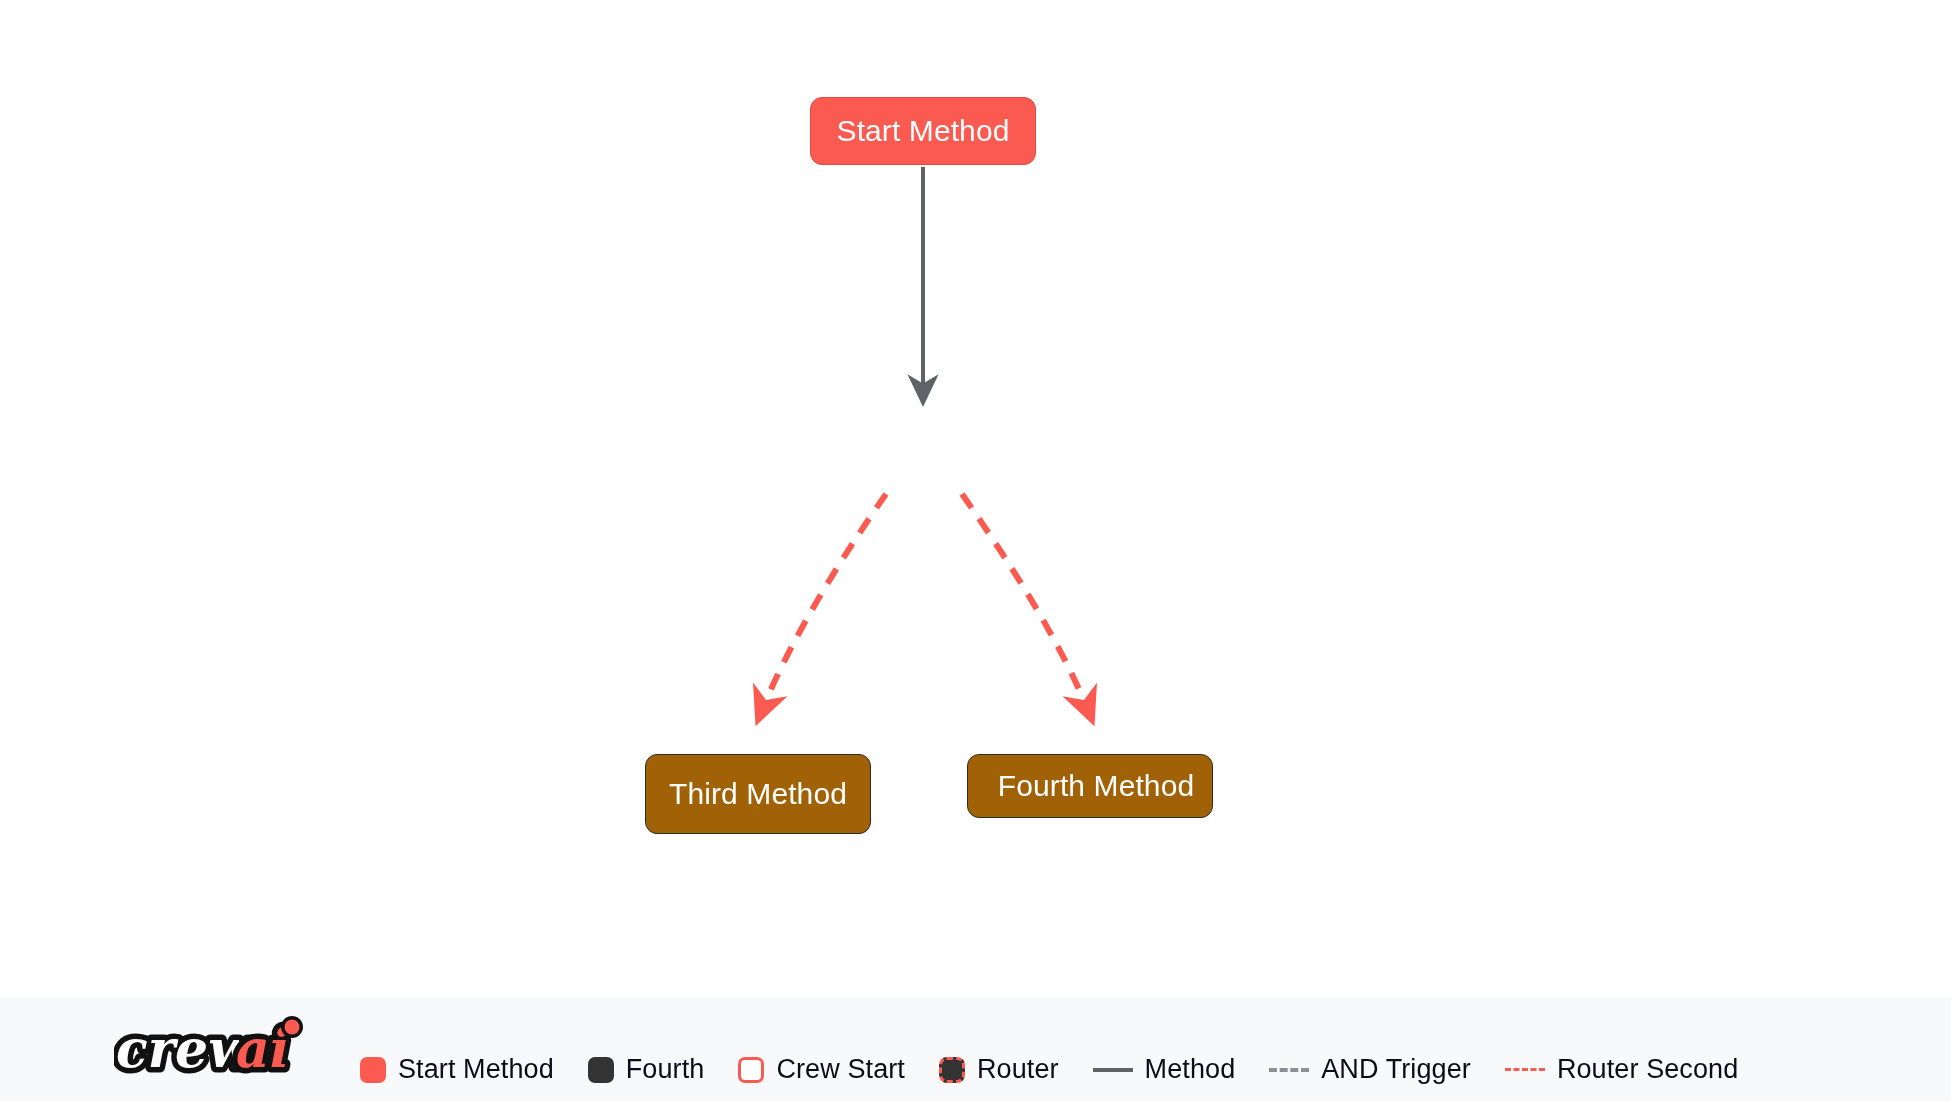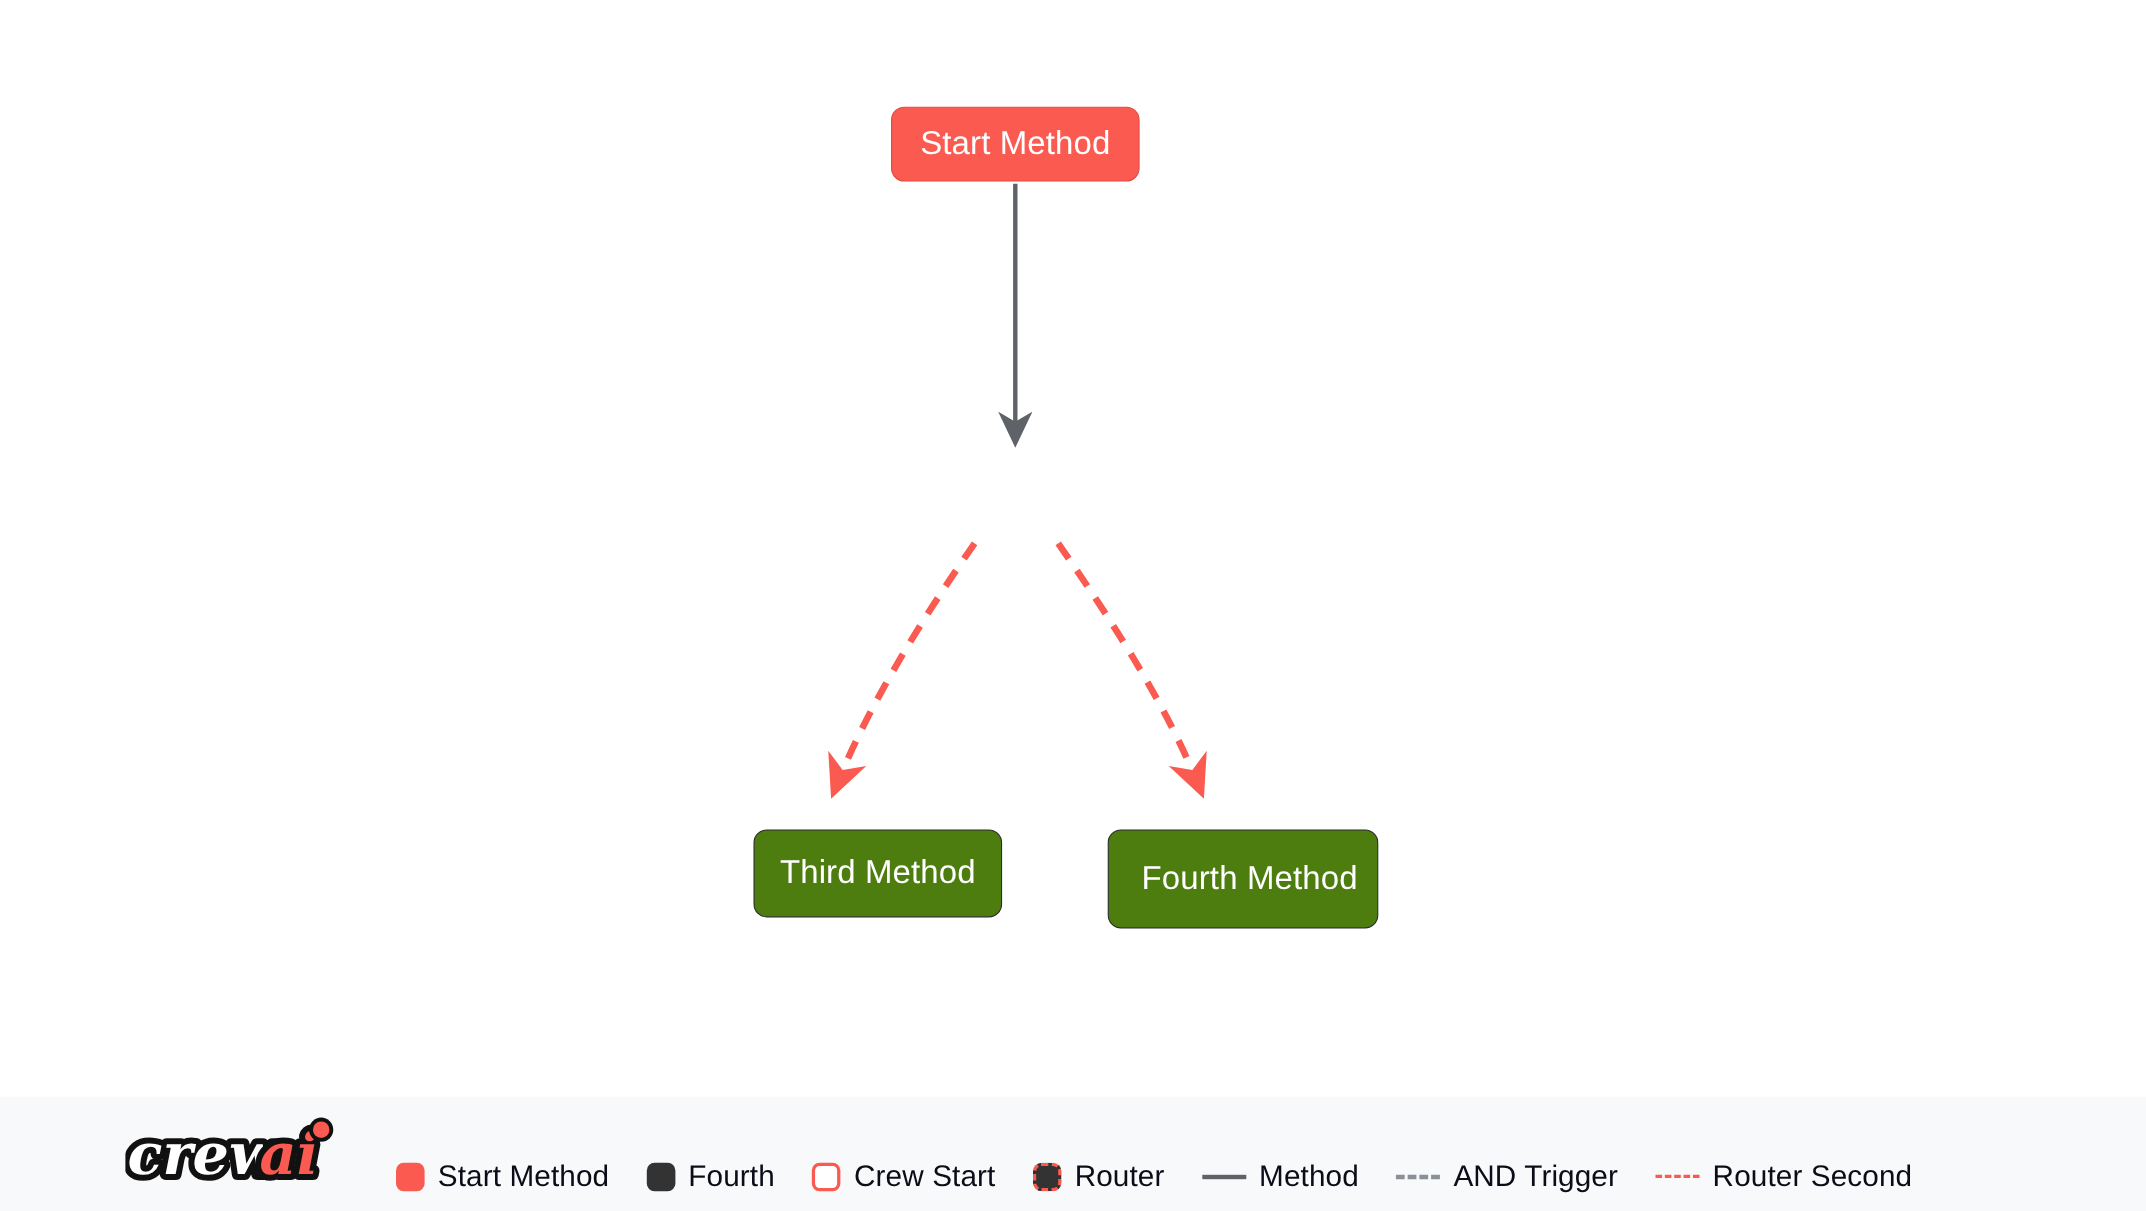--- a/index.html
+++ b/index.html
@@ -48,23 +48,22 @@
     white-space: nowrap;
     user-select: none;
   }
 
   .node-start {
     background: #fa5a50;
     border: 1px solid #e24b42;
   }
 
   .node-method {
-    background: #4d7c0f;
+    background: #a16207;
     border: 1px solid #2b2b2b;
-    margin-left: 40px;
   }
 
   .node-router {
     background: #333333;
     border: 5px dashed #fa5a50;
     border-radius: 14px;
   }
 
   
   #legend-bar {
@@ -154,21 +153,21 @@
 
   <div class="node node-start" style="left:810px; top:97px; width:226px; height:68px;">
     <span>Start Method</span>
   </div>
 
 
   <div class="node node-method" style="left:645px; top:754px; width:226px; height:80px;">
     <span>Third Method</span>
   </div>
 
-  <div class="node node-method" style="left:967px; top:754px; width:246px; height:90px;padding-left:12px;">
+  <div class="node node-method" style="left:967px; top:754px; width:246px; height:64px;padding-left:12px;">
     <span>Fourth Method</span>
   </div>
 
 </div>
 
 <div id="legend-bar">
   <div id="legend-inner">
 
     <div id="brand-logo">
       <svg viewBox="0 0 210 72" width="210" height="72" aria-hidden="true">

